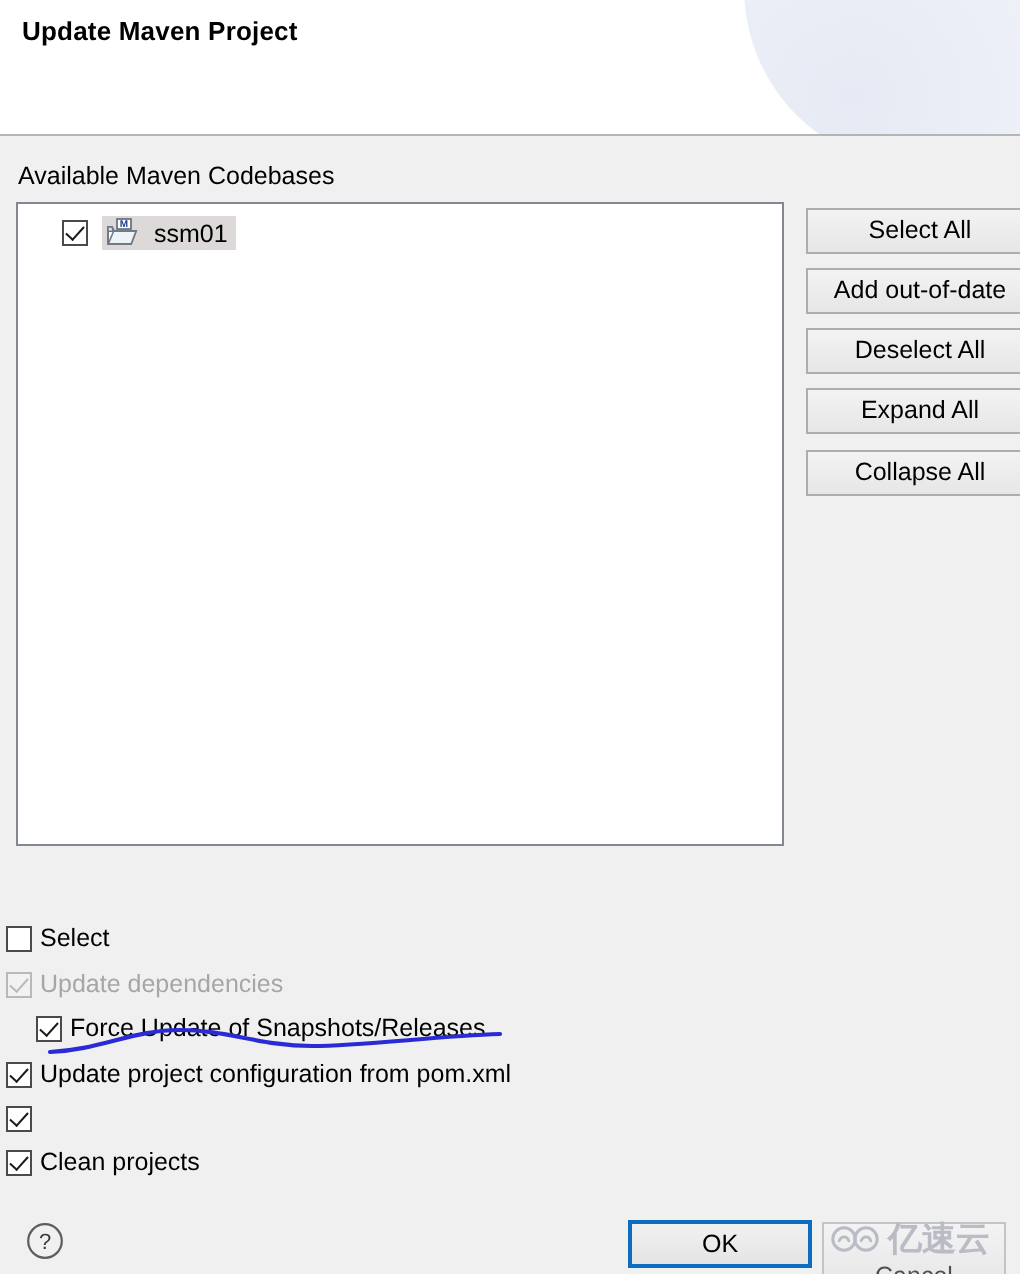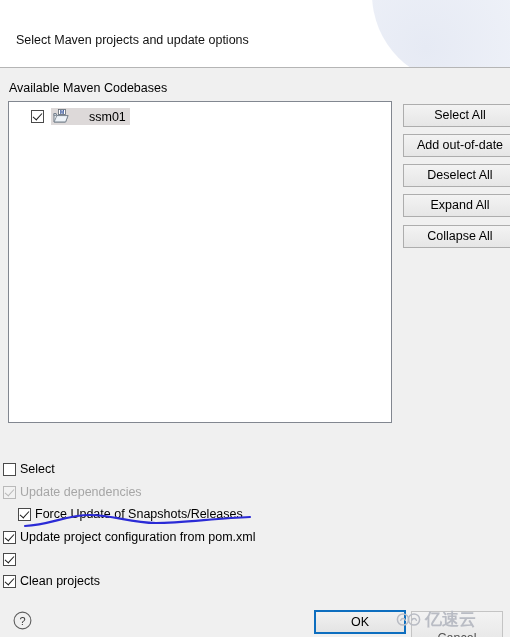--- a/index.html
+++ b/index.html
@@ -107,21 +107,21 @@
     top: 0px;
     width: 4px;
     height: 8px;
     border: solid #1a1a1a;
     border-width: 0 1.7px 1.7px 0;
     transform: rotate(42deg);
   }
   .tree-label-wrap {
     display: flex;
     align-items: center;
-    gap: 20px;
+    gap: 8px;
     background: #ddd9d9;
     padding: 1px 4px 1px 2px;
     margin-left: 3px;
   }
   .maven-icon {
     width: 16px;
     height: 15px;
     position: relative;
     flex: none;
   }
@@ -229,42 +229,42 @@
     box-sizing: border-box;
     font-family: "Liberation Sans", sans-serif;
     font-size: 12.5px;
     color: #505050;
     text-align: center;
     line-height: 21px;
     padding: 16px;
   }
   #watermark {
     position: absolute;
-    left: 396px;
+    left: 415px;
     top: 610px;
     display: flex;
     align-items: center;
     gap: 3px;
     color: #b9bcc4;
     pointer-events: none;
   }
   #watermark-text {
     font-size: 17px;
     font-weight: bold;
     color: #b9bcc4;
     letter-spacing: 0px;
     line-height: 20px;
   }
 </style>
 </head>
 <body>
 
 <div id="header">
   <div id="header-arc"></div>
-  <div id="header-subtitle">Select Maven projects and update options</div>
+  <div id="header-title">Update Maven Project</div>
 </div>
 <div id="header-rule"></div>
 
 <div id="codebases-label">Available Maven Codebases</div>
 
 <div id="tree-panel">
   <div class="tree-row">
     <span class="tree-check checked"></span>
     <span class="tree-label-wrap">
       <span class="maven-icon">

